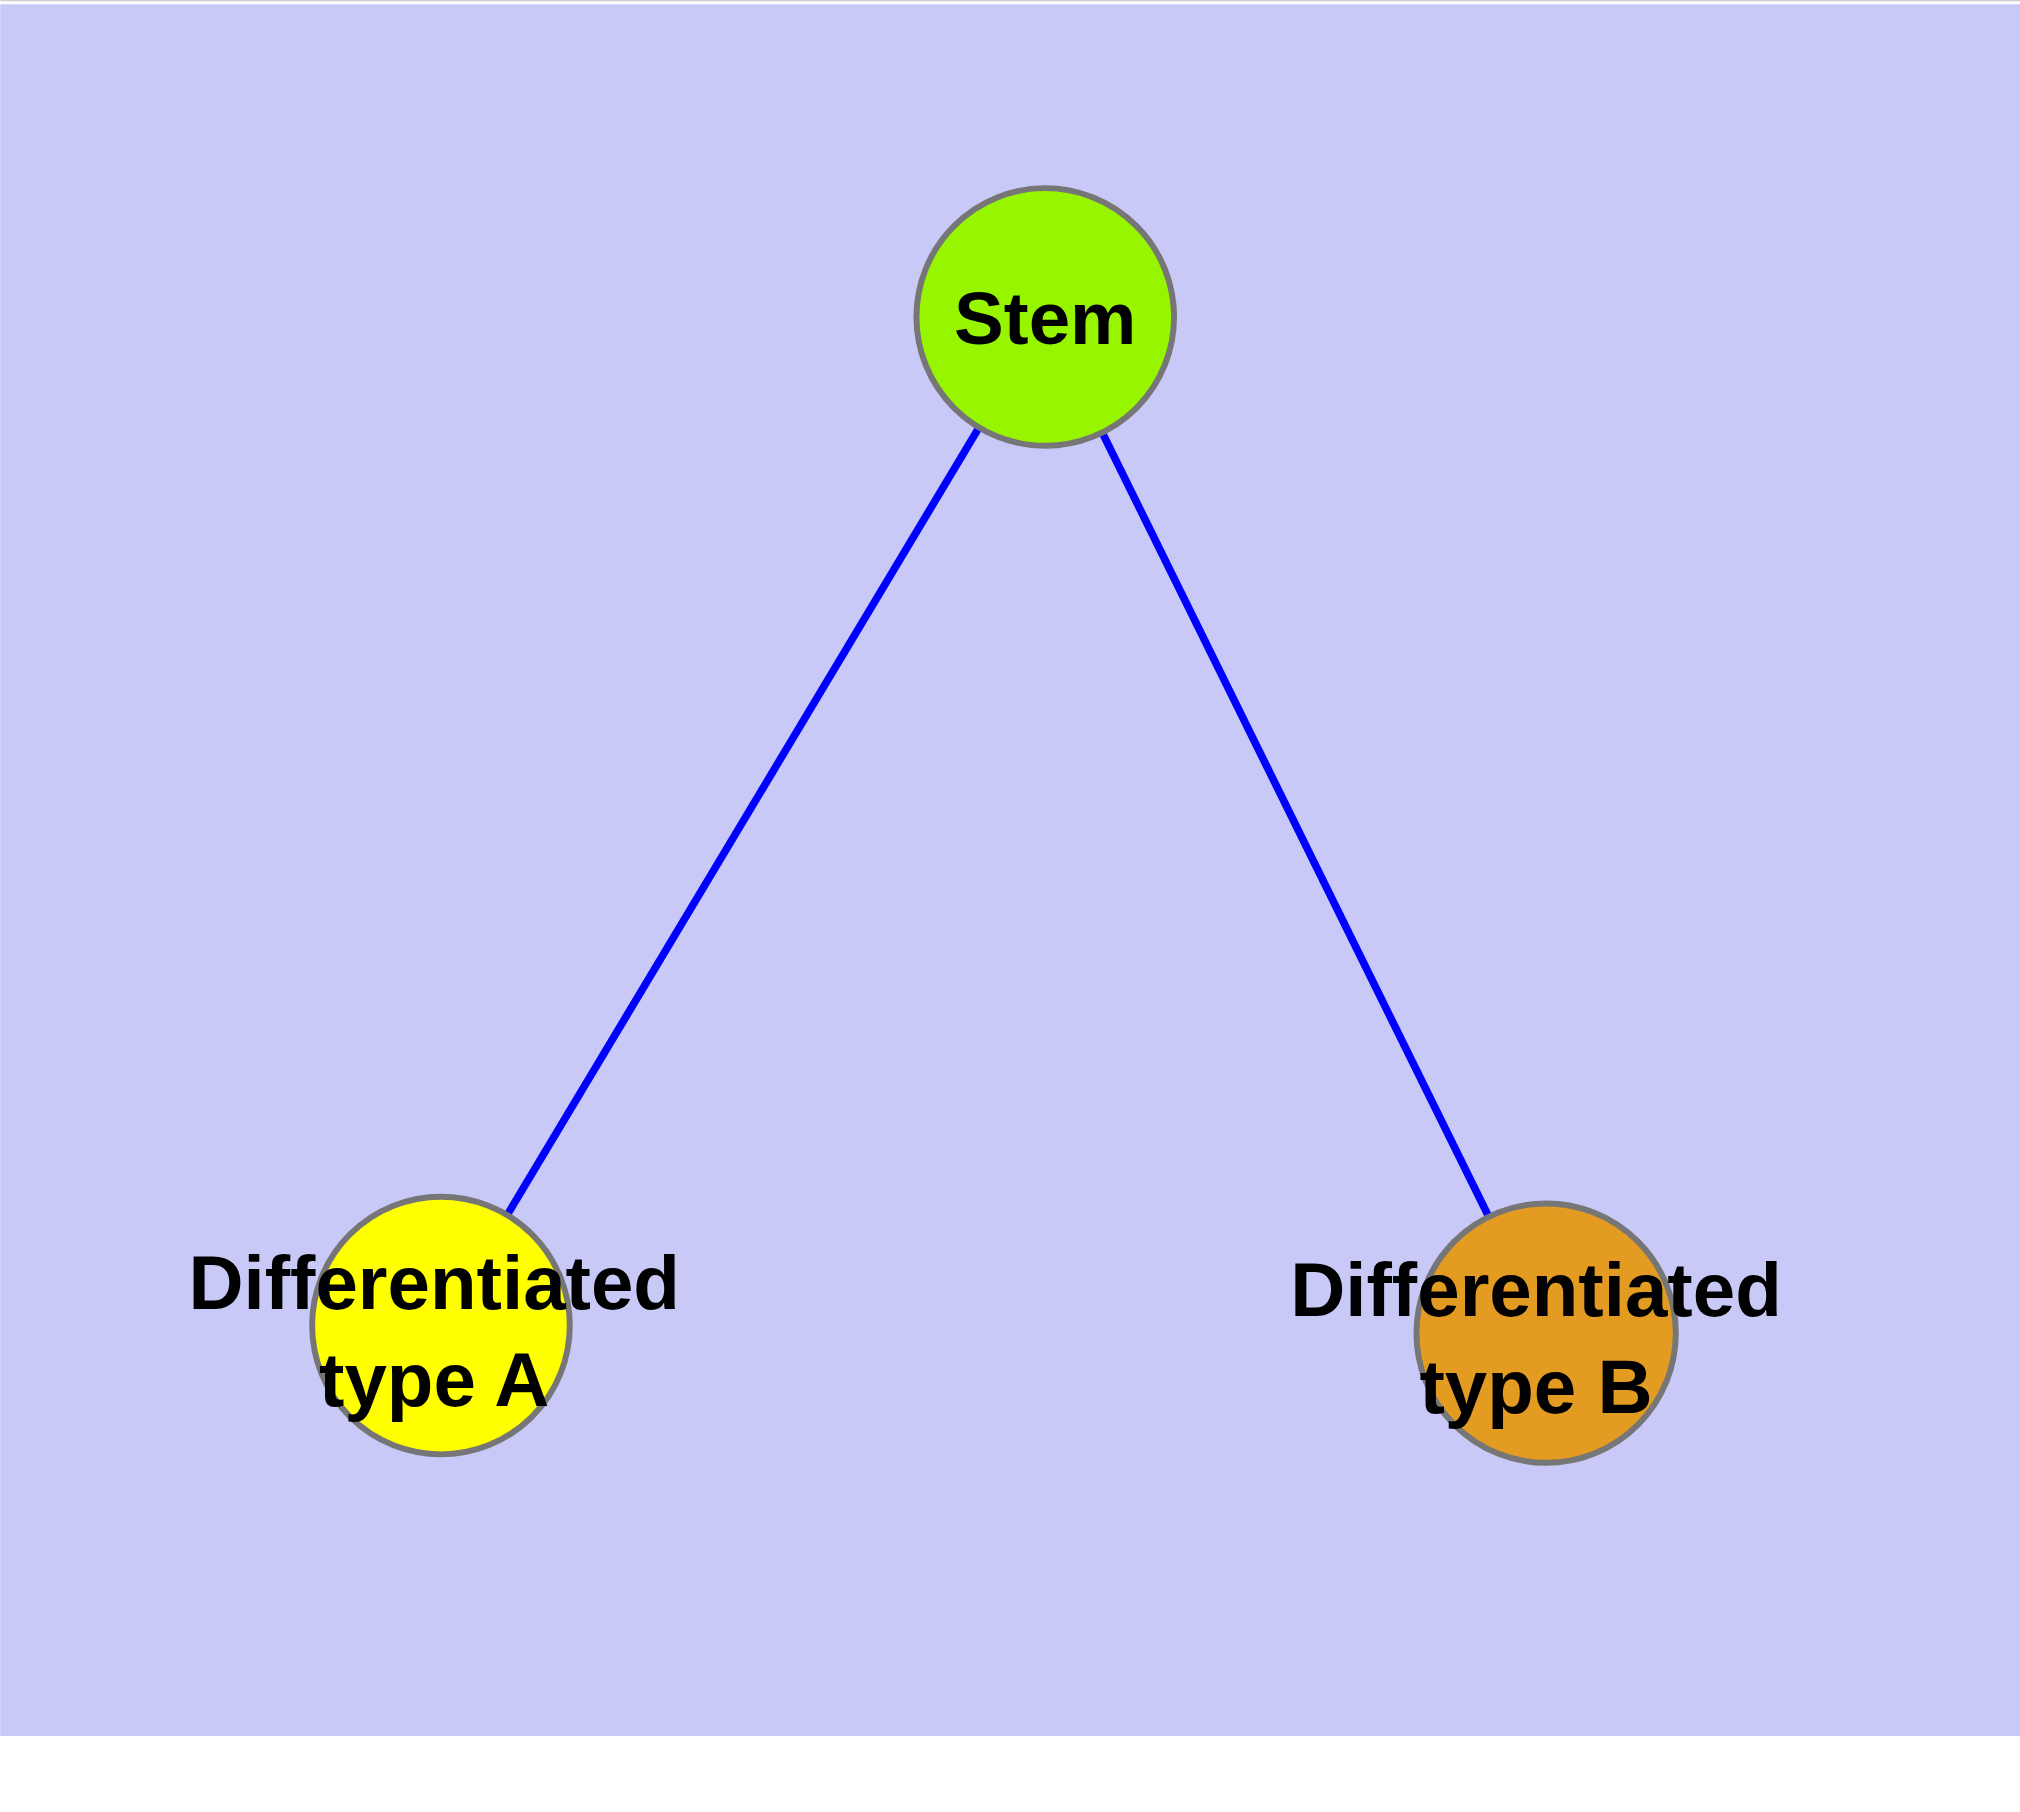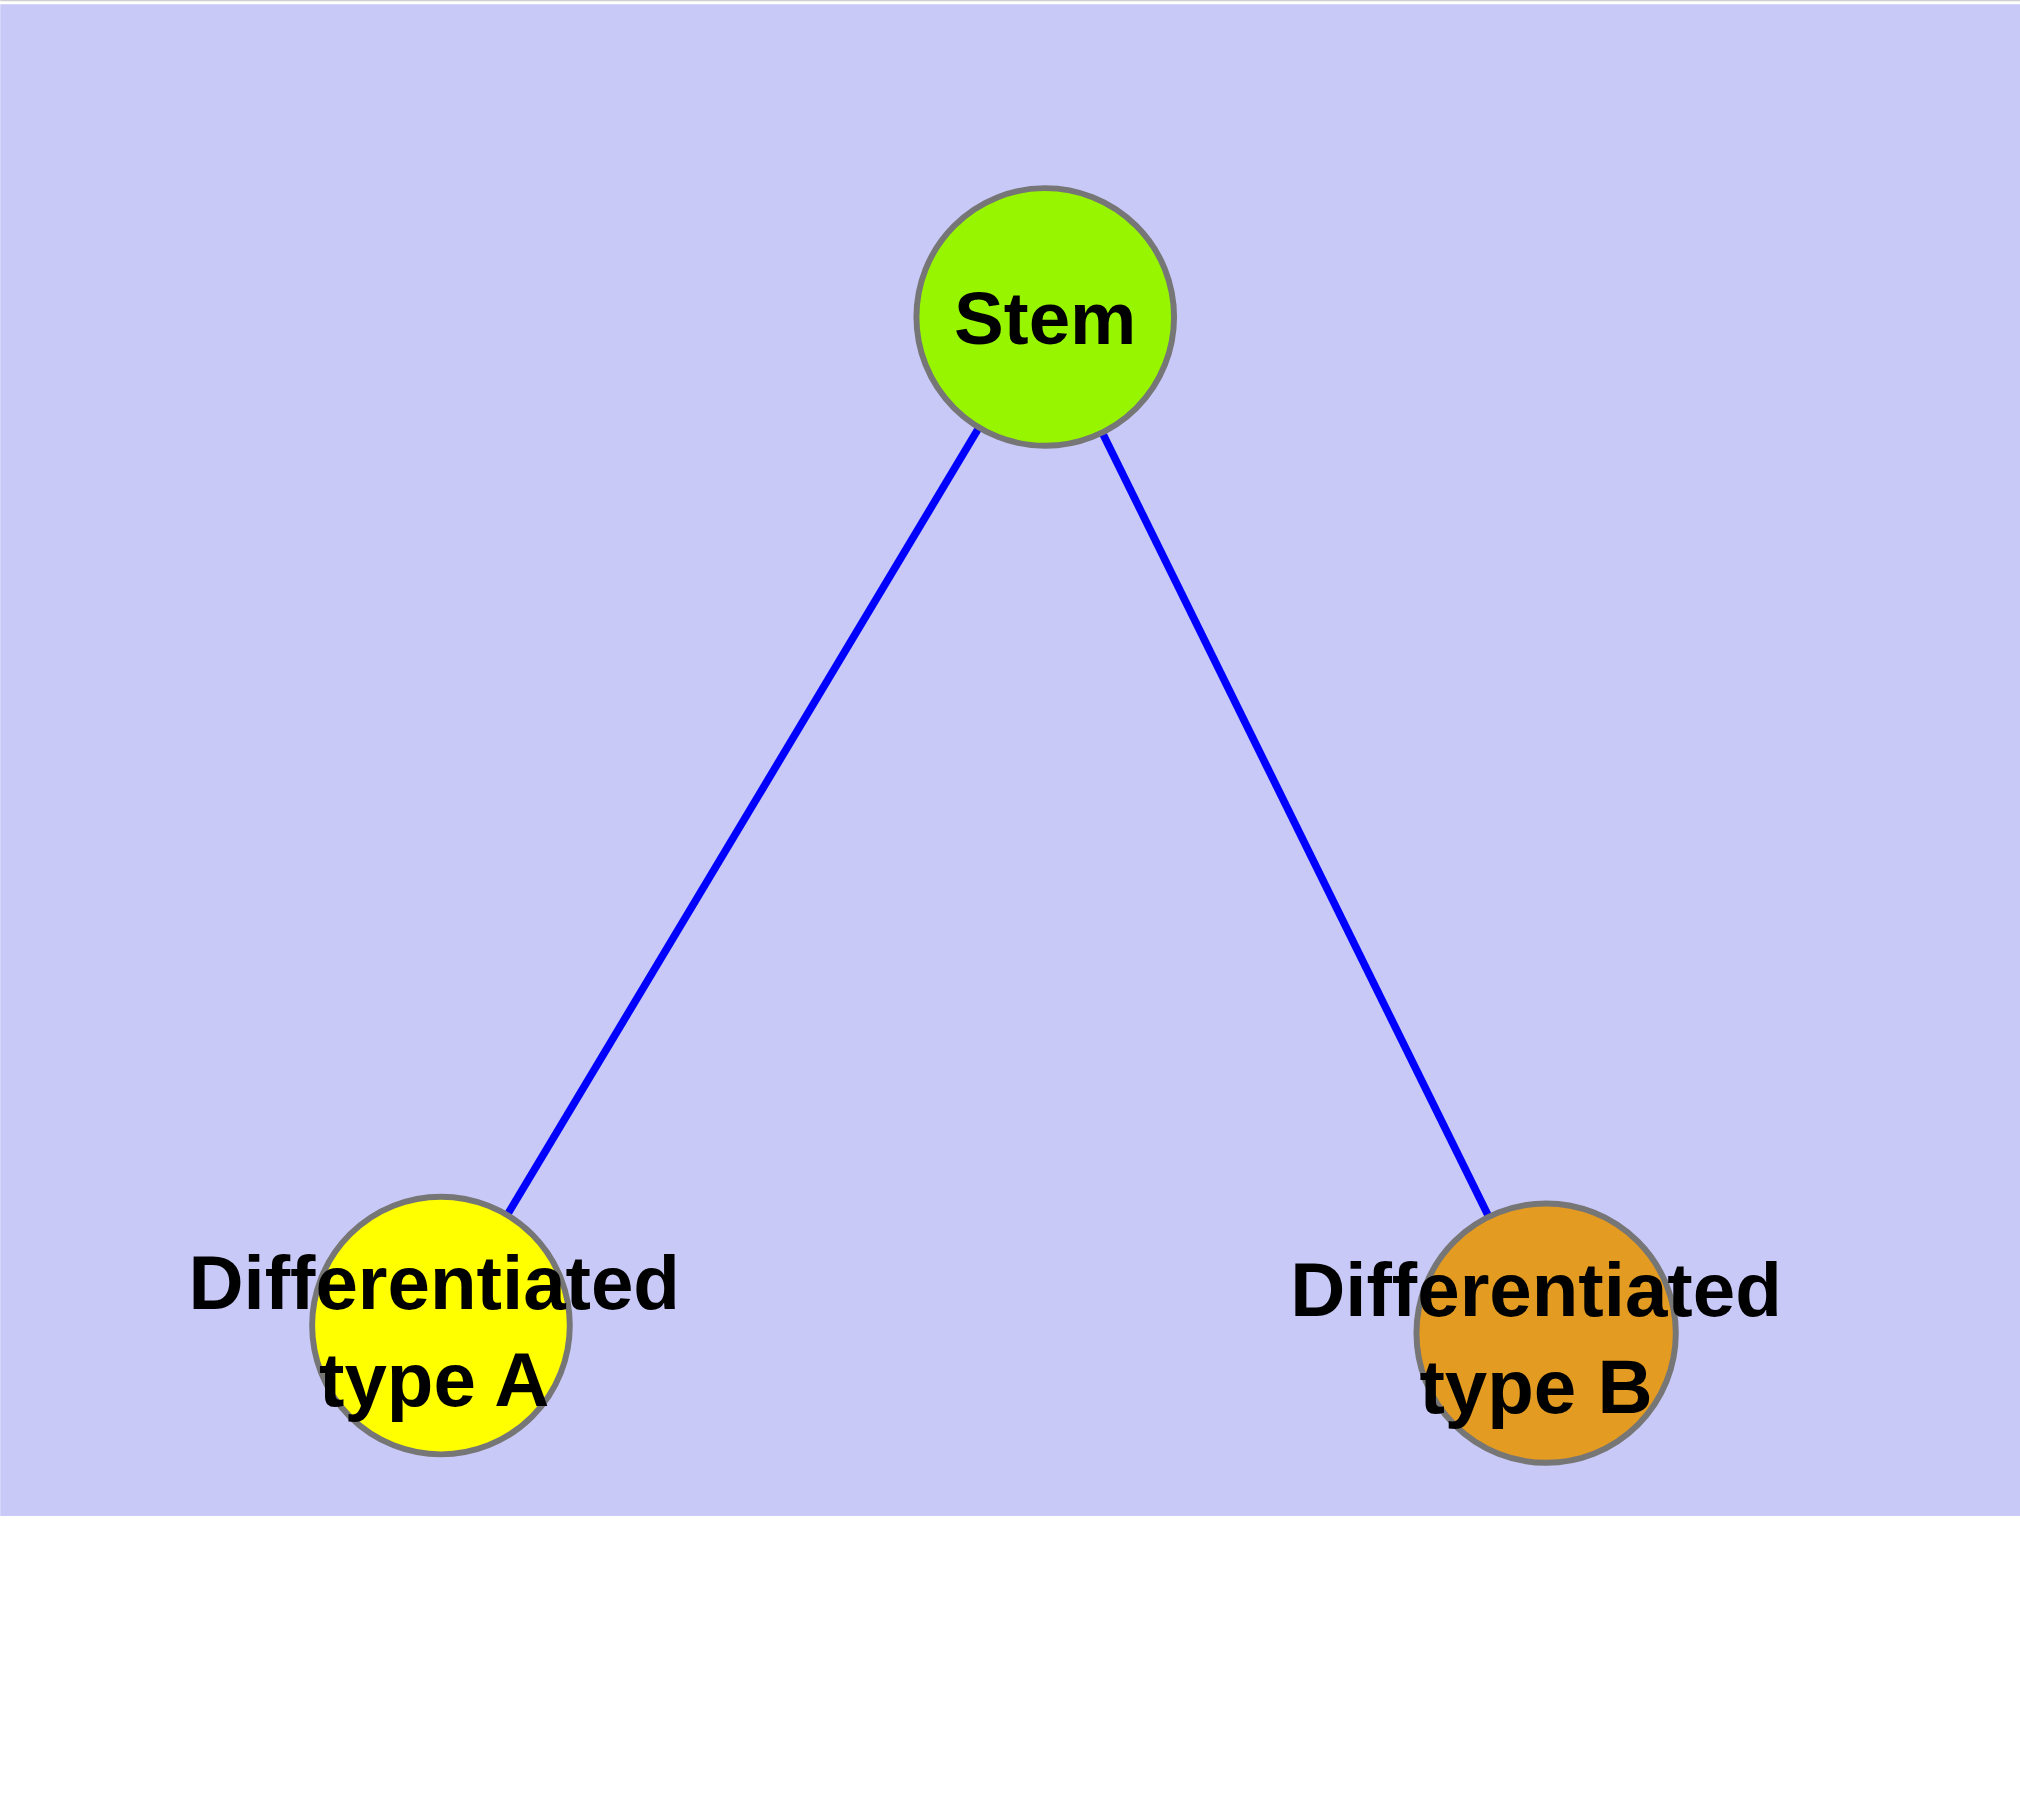--- a/index.html
+++ b/index.html
@@ -3,21 +3,21 @@
 <meta charset="utf-8">
 <style>
   html, body {
     margin: 0;
     padding: 0;
     background: #ffffff;
   }
   .stage {
     position: relative;
     width: 2021px;
-    height: 1516px;
+    height: 1736px;
     overflow: hidden;
     font-family: "Liberation Sans", sans-serif;
   }
   svg { display: block; }
   .edge {
     stroke-width: 9;
     fill: none;
   }
   .node-circle {
     stroke-width: 7;

